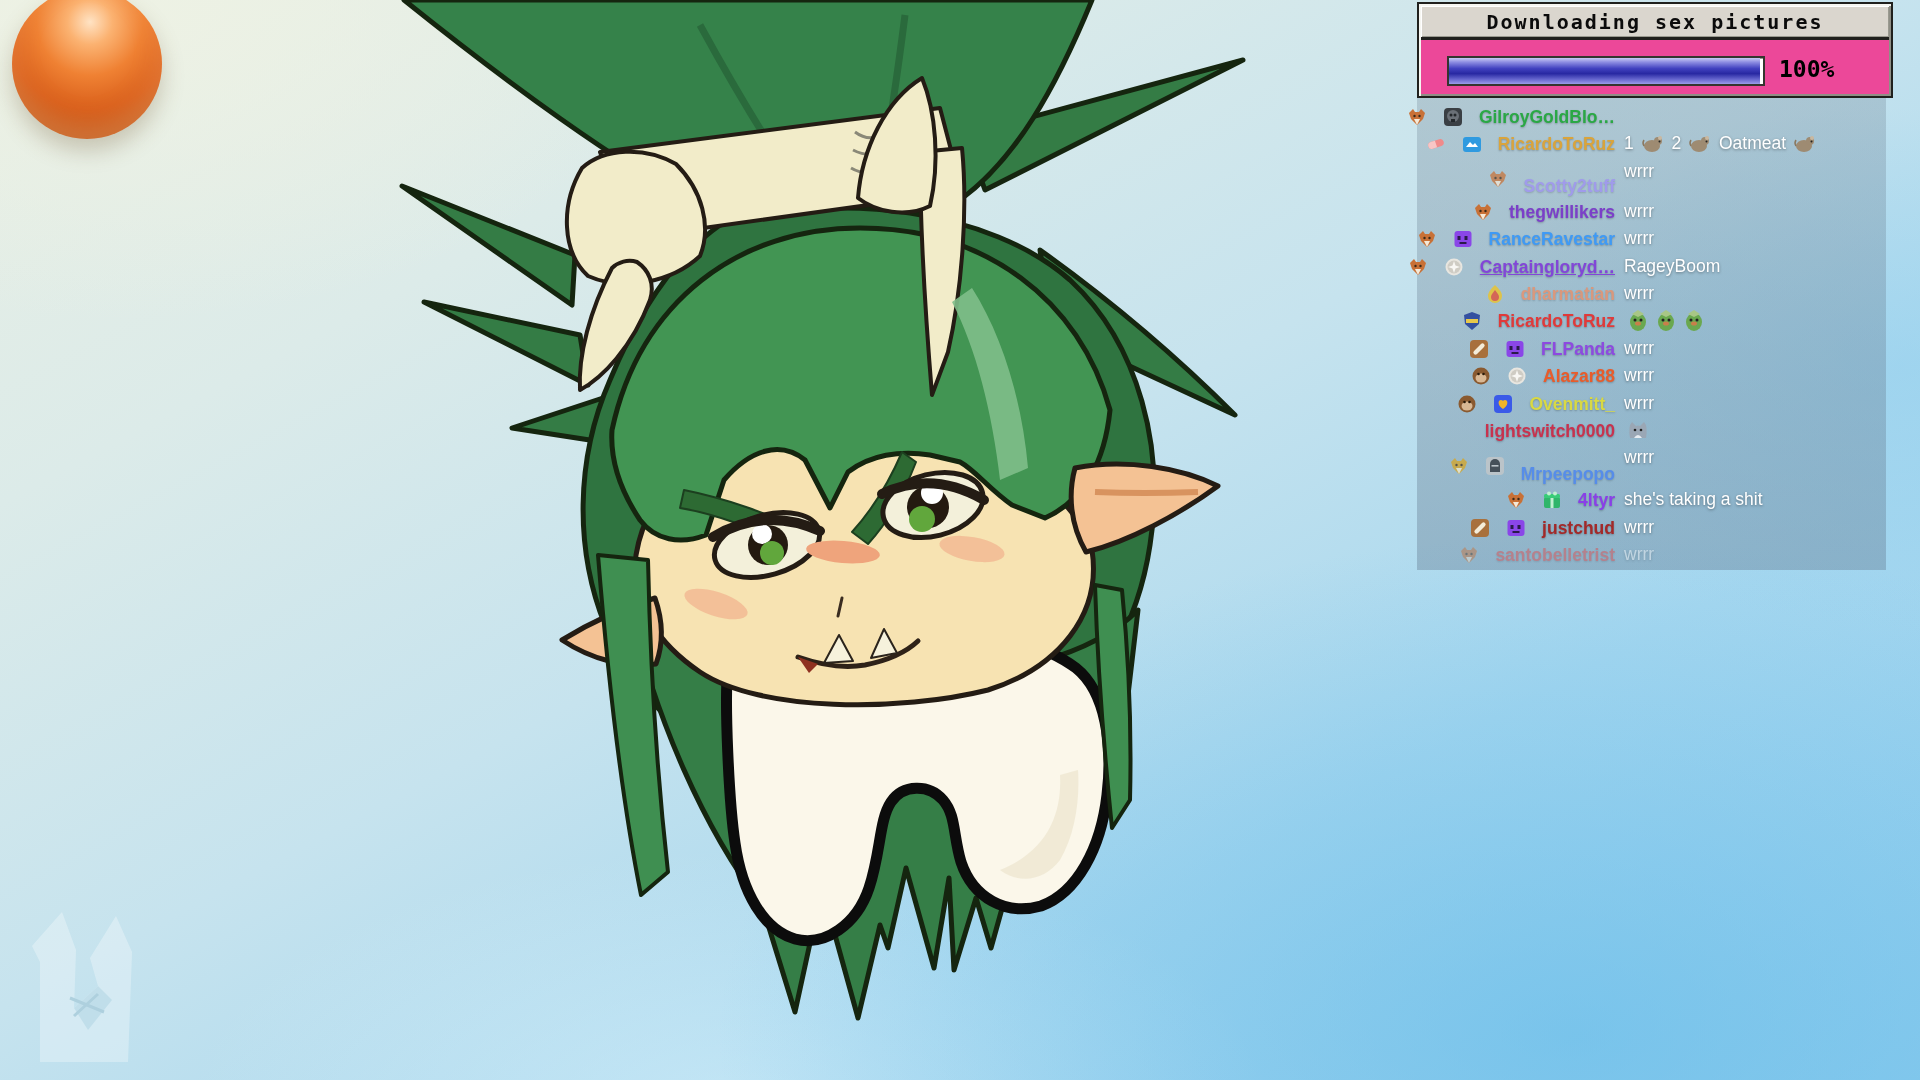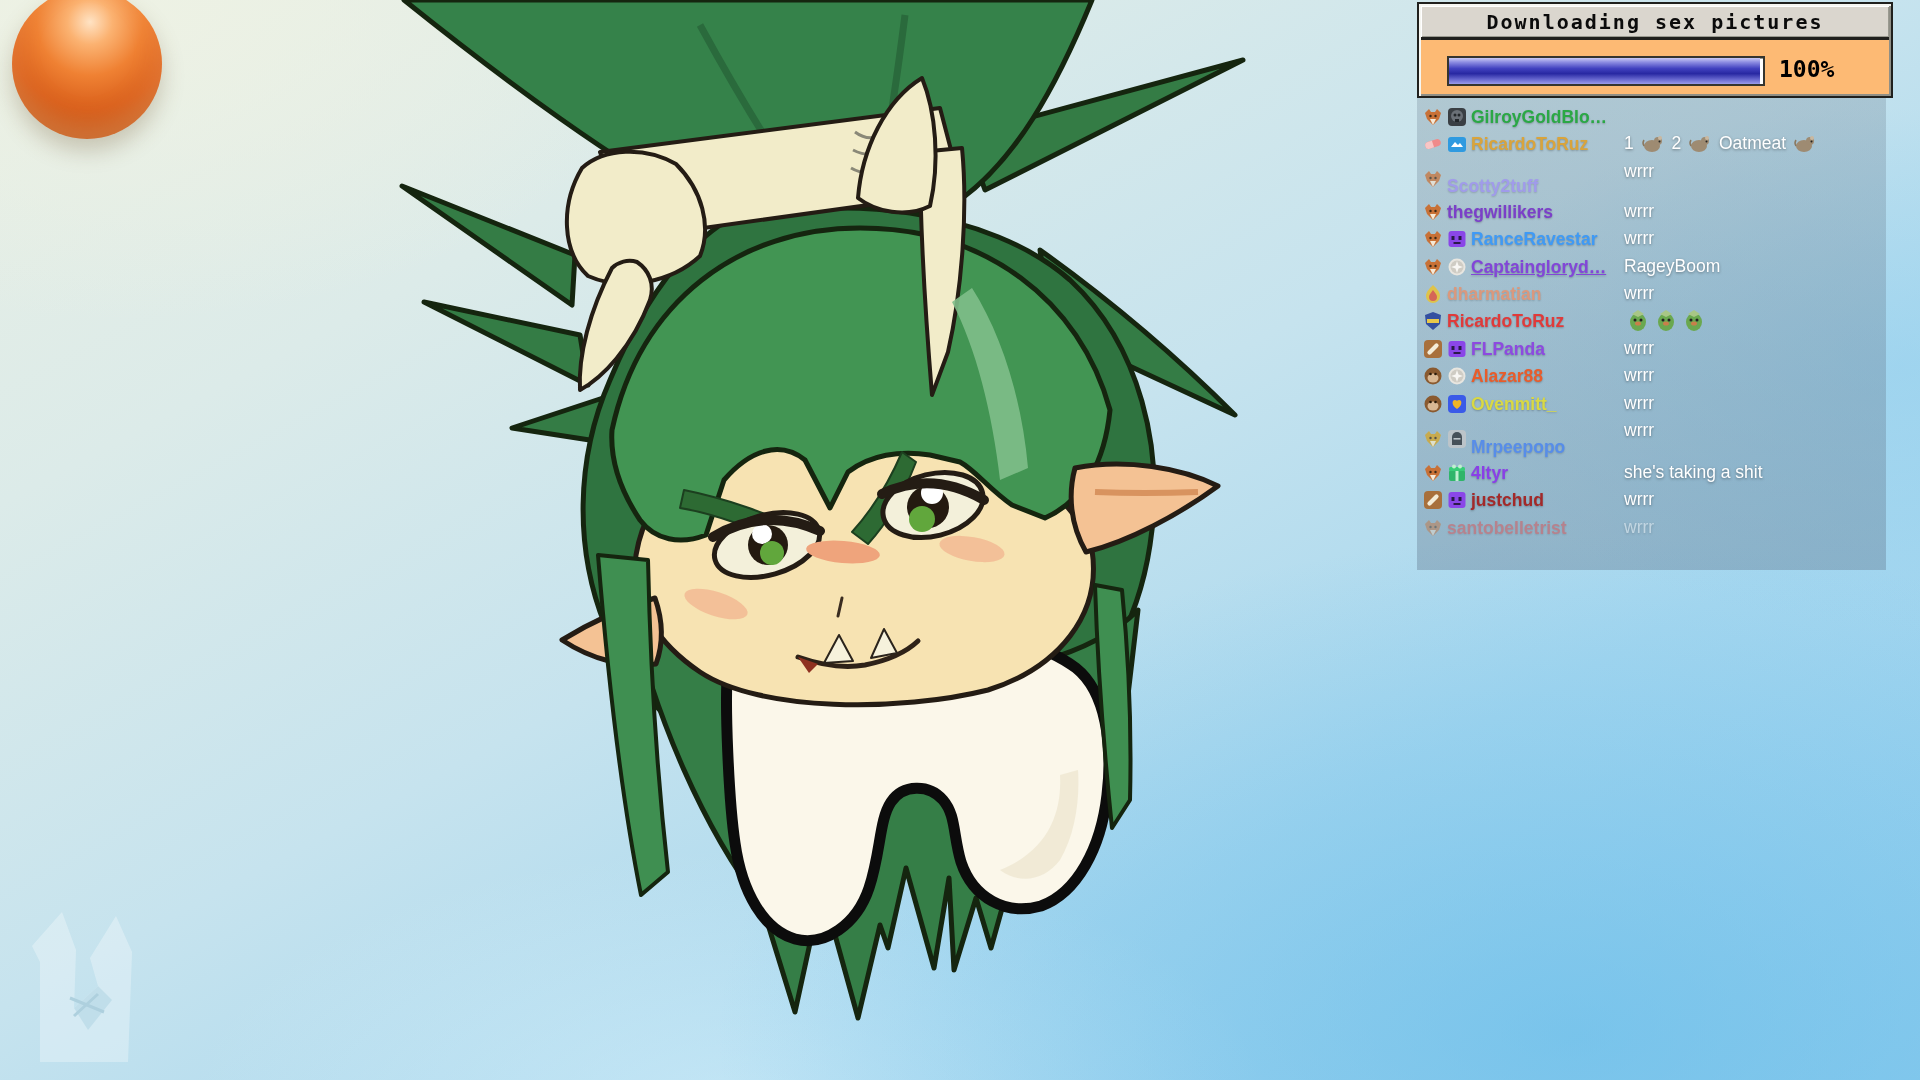--- a/index.html
+++ b/index.html
@@ -19,21 +19,21 @@
   .orange-ball{
     position:absolute;left:12px;top:-11px;width:150px;height:150px;border-radius:50%;
     background:
       radial-gradient(circle at 52% 22%, #ffe3c4 0%, #fbb271 16%, #ef8133 38%, #d95f1b 62%, #b34a10 85%, #9e400e 100%);
     box-shadow:0 12px 22px rgba(110,85,50,.28), inset 0 -14px 24px rgba(255,190,130,.35);
   }
 
   
   .dialog{
     position:absolute;left:1417px;top:2px;width:476px;height:96px;box-sizing:border-box;
-    background:#fdba74;border:2px solid #20201d;
+    background:#ec4899;border:2px solid #20201d;
     box-shadow:inset 2px 2px 0 #f6f6f1, inset -2px -2px 0 #8f8f86;
   }
   .dialog-title{
     height:31px;margin:2px 2px 0 2px;display:flex;align-items:center;justify-content:center;
     background:#dad6ce;border-bottom:3px solid #20201d;
     box-shadow:inset 1px 1px 0 #ffffff, inset -1px -1px 0 #9a9a90;
     font:bold 20px "DejaVu Sans Mono",monospace;letter-spacing:2px;color:#0b0b0b;
   }
   .dialog-body{position:relative;height:56px;margin:4px;}
   .progress-track{
@@ -52,21 +52,21 @@
   }
 
   
   .chat-panel{
     position:absolute;left:1417px;top:98px;width:469px;height:472px;box-sizing:border-box;
     padding:5px 0 0 0;
     background:linear-gradient(180deg, rgba(112,132,148,.30) 0%, rgba(96,118,140,.38) 100%);
   }
   .chat-row{display:flex;align-items:flex-start;min-height:27.4px;padding:0 8px 0 6px;}
   .chat-left{
-    width:192px;flex:none;display:flex;align-items:center;gap:4px;
+    width:192px;flex:none;display:flex;justify-content:flex-end;align-items:center;gap:16px;
     padding-top:2px;
   }
   .badge{width:20px;height:20px;flex:none;display:inline-block;line-height:0;}
   .badge svg{width:20px;height:20px;}
   .chat-user{
     font-weight:bold;font-size:17.5px;line-height:24px;white-space:nowrap;
     text-shadow:0 1px 2px rgba(0,0,0,.25);
   }
   .chat-msg{
     flex:1;padding-left:9px;color:#fff;font-size:17.5px;line-height:27.4px;
@@ -383,20 +383,31 @@
           </svg></span>
         <span class="badge"><svg viewBox="0 0 20 20">
             <rect x="1" y="1" width="18" height="18" rx="4" fill="#3a5ae8"></rect>
             <path d="M10 15 C4 11 5 6 8 6 C9.5 6 10 7 10 7 C10 7 10.5 6 12 6 C15 6 16 11 10 15 Z" fill="#f0b428"></path>
           </svg></span>
         <span class="chat-user" style="color: rgb(217, 217, 67);">Ovenmitt_</span>
       </div>
       <div class="chat-msg">wrrr</div>
     </div>
     <div class="chat-row">
+      <div class="chat-left">
+        <span class="chat-user" style="color: rgb(200, 50, 78);">lightswitch0000</span>
+      </div>
+      <div class="chat-msg"><span class="emote"><svg viewBox="0 0 24 24">
+            <path d="M4 20 Q2 8 6 4 L10 8 Q12 7 14 8 L18 4 Q22 8 20 20 Z" fill="#9aa7b5"></path>
+            <path d="M8 20 Q12 14 16 20 Z" fill="#e8edf2"></path>
+            <circle cx="9" cy="12" r="1.3" fill="#222"></circle>
+            <circle cx="15" cy="12" r="1.3" fill="#222"></circle>
+          </svg></span></div>
+    </div>
+    <div class="chat-row">
       <div class="chat-left" style="opacity: 0.72;">
         <span class="badge"><svg viewBox="0 0 20 20">
             <path d="M2 6 L6 2 L8 5 L12 5 L14 2 L18 6 L16 12 L10 18 L4 12 Z" fill="#d9a520"></path>
             <path d="M10 18 L7 12 L13 12 Z" fill="#f8efd0"></path>
             <circle cx="7.5" cy="9" r="1.2" fill="#3a2a1a"></circle>
             <circle cx="12.5" cy="9" r="1.2" fill="#3a2a1a"></circle>
           </svg></span>
         <span class="badge"><svg viewBox="0 0 20 20">
             <rect x="1" y="1" width="18" height="18" rx="4" fill="#c9c9c9"></rect>
             <path d="M5 16 V8 a5 5 0 0 1 10 0 V16 Z" fill="#26292e"></path>

